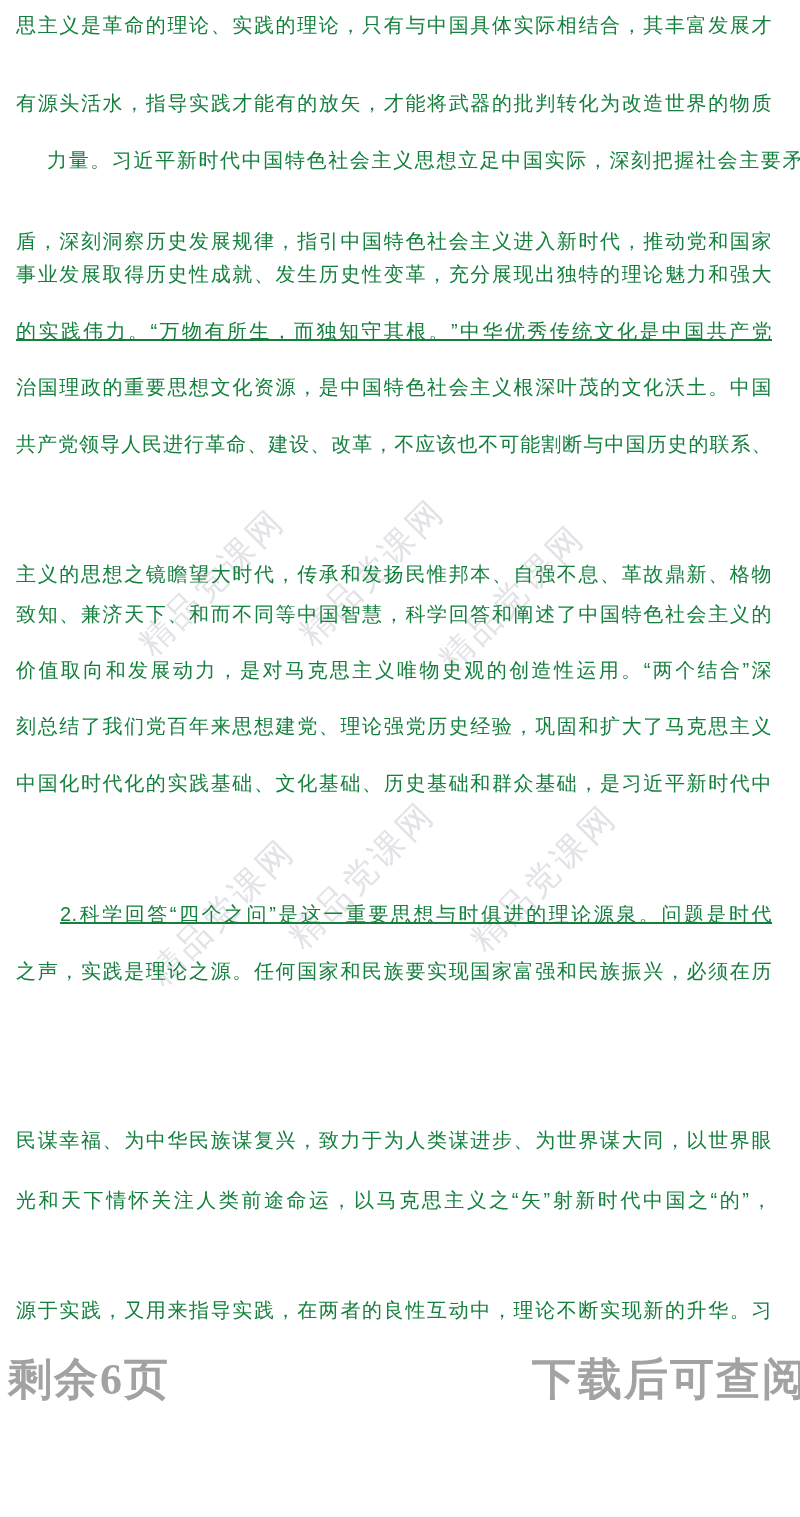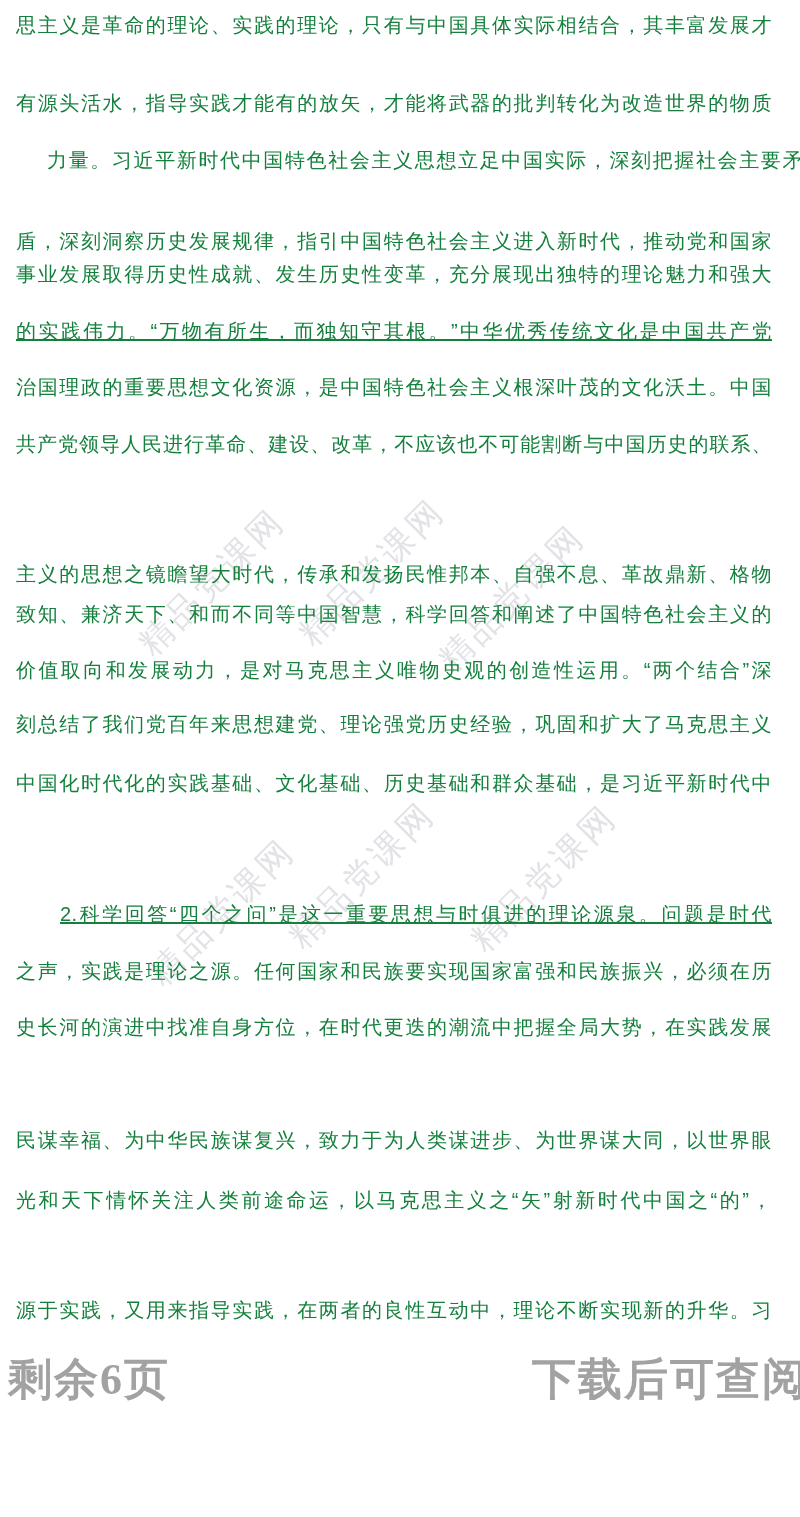--- a/index.html
+++ b/index.html
@@ -85,25 +85,24 @@
     <div class="doc-line" style="top: 88px;">有源头活水，指导实践才能有的放矢，才能将武器的批判转化为改造世界的物质</div>
     <div class="doc-line" style="top: 145px; margin-left: 31px;">力量。习近平新时代中国特色社会主义思想立足中国实际，深刻把握社会主要矛</div>
     <div class="doc-line" style="top: 202px; margin-top: 24px;">盾，深刻洞察历史发展规律，指引中国特色社会主义进入新时代，推动党和国家</div>
     <div class="doc-line" style="top: 259px;">事业发展取得历史性成就、发生历史性变革，充分展现出独特的理论魅力和强大</div>
     <div class="doc-line" style="top: 316px; text-decoration: underline;">的实践伟力。“万物有所生，而独知守其根。”中华优秀传统文化是中国共产党</div>
     <div class="doc-line" style="top: 372px;">治国理政的重要思想文化资源，是中国特色社会主义根深叶茂的文化沃土。中国</div>
     <div class="doc-line" style="top: 429px;">共产党领导人民进行革命、建设、改革，不应该也不可能割断与中国历史的联系、</div>
     <div class="doc-line" style="top: 541px; margin-top: 18px;">主义的思想之镜瞻望大时代，传承和发扬民惟邦本、自强不息、革故鼎新、格物</div>
     <div class="doc-line" style="top: 599px;">致知、兼济天下、和而不同等中国智慧，科学回答和阐述了中国特色社会主义的</div>
     <div class="doc-line" style="top: 655px;">价值取向和发展动力，是对马克思主义唯物史观的创造性运用。“两个结合”深</div>
-    <div class="doc-line" style="top: 711px; font-family: Liberation Mono, monospace;">刻总结了我们党百年来思想建党、理论强党历史经验，巩固和扩大了马克思主义</div>
+    <div class="doc-line" style="top: 711px;">刻总结了我们党百年来思想建党、理论强党历史经验，巩固和扩大了马克思主义</div>
     <div class="doc-line" style="top: 768px;">中国化时代化的实践基础、文化基础、历史基础和群众基础，是习近平新时代中</div>
     <div class="doc-line indent" style="top: 899px;">2.科学回答“四个之问”是这一重要思想与时俱进的理论源泉。问题是时代</div>
     <div class="doc-line" style="top: 956px;">之声，实践是理论之源。任何国家和民族要实现国家富强和民族振兴，必须在历</div>
-    <div class="doc-line" style="top: 1012px;">史长河的演进中找准自身方位，在时代更迭的潮流中把握全局大势，在实践发展</div>
     <div class="doc-line" style="top: 1125px;">民谋幸福、为中华民族谋复兴，致力于为人类谋进步、为世界谋大同，以世界眼</div>
     <div class="doc-line" style="top: 1185px;">光和天下情怀关注人类前途命运，以马克思主义之“矢”射新时代中国之“的”，</div>
     <div class="doc-line" style="top: 1295px;">源于实践，又用来指导实践，在两者的良性互动中，理论不断实现新的升华。习</div>
   </div>
 
 <div id="page-footer">
   <span>剩余6页</span>
   <span>下载后可查阅</span>
 </div>
 

